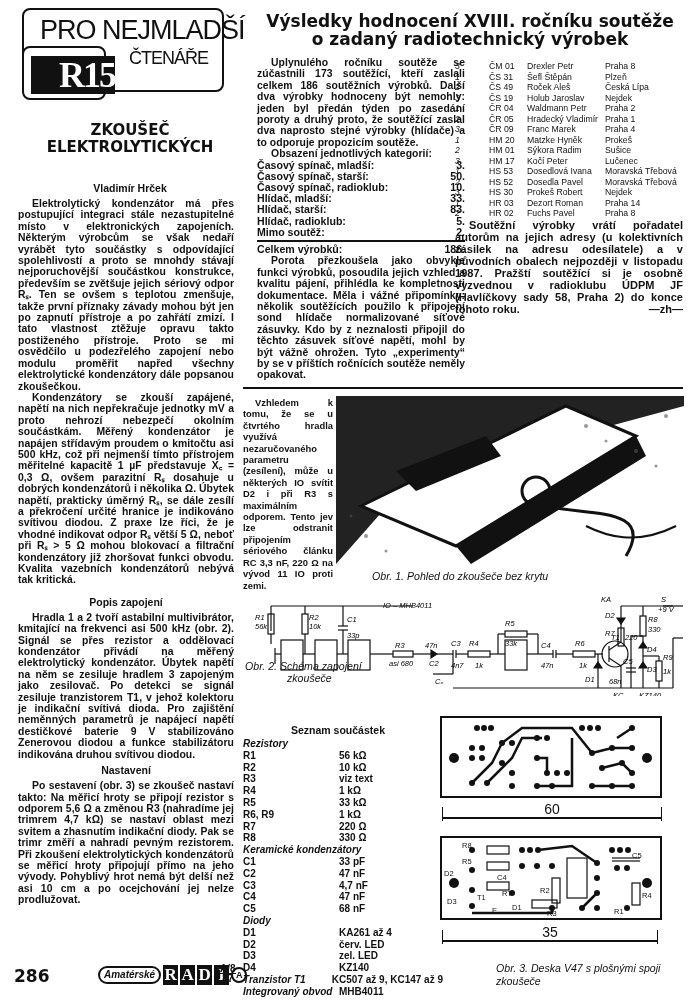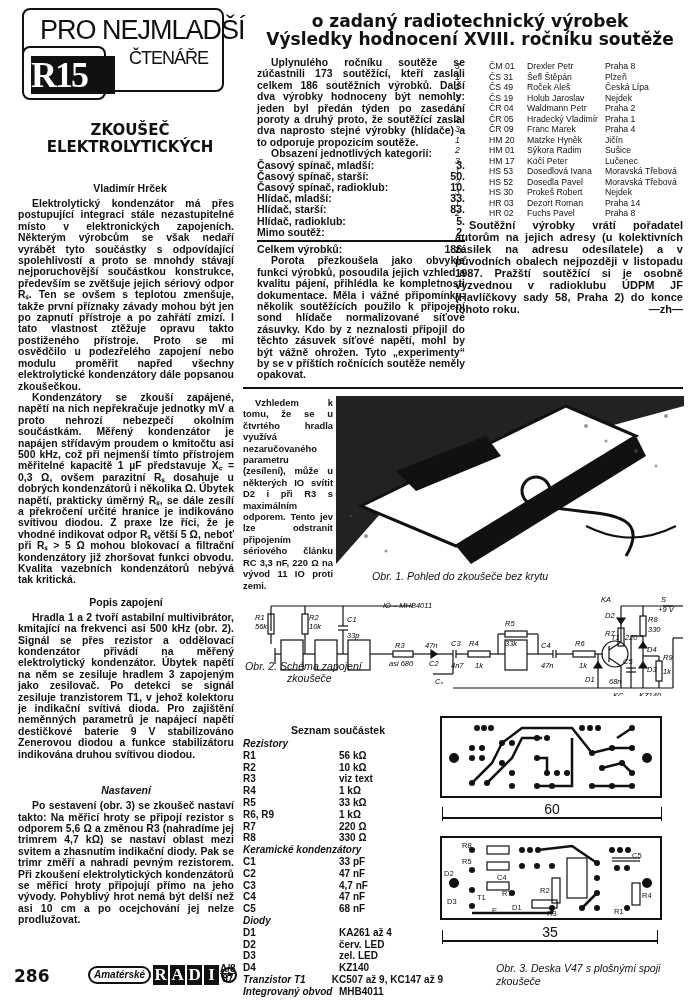--- a/index.html
+++ b/index.html
@@ -5,21 +5,21 @@
   * { box-sizing: border-box; margin: 0; padding: 0; }
   html, body { width: 688px; height: 1008px; background: #fff; overflow: hidden; }
   body { position: relative; font-family: "Liberation Sans", sans-serif; color: #111; }
   .abs { position: absolute; }
   .para { font-size: 10.4px; line-height: 11.4px; text-align: justify; font-weight: 600; letter-spacing: 0.05px; }
   .indent { text-indent: 14px; }
   .heading-box { left: 22px; top: 8px; width: 202px; height: 84px; border: 2px solid #111; border-radius: 8px; }
   .heading-line1 { left: 40px; top: 16px; font-size: 27px; line-height: 28px; letter-spacing: -1px; white-space: nowrap; }
   .heading-line2 { left: 129px; top: 44px; font-size: 18px; line-height: 28px; letter-spacing: -1px; white-space: nowrap; }
   .r15-box { left: 22px; top: 46px; width: 84px; height: 54px; border: 2px solid #111; border-radius: 8px; background: #fff; }
-  .r15 { left: 31px; top: 56px; width: 84px; height: 38px; background: #111; color: #fff; font-family: "Liberation Serif", serif; font-weight: 900; font-size: 36px; line-height: 38px; text-align: left; letter-spacing: -2px; }
+  .r15 { left: 31px; top: 56px; width: 84px; height: 38px; background: #111; color: #fff; font-family: "Liberation Serif", serif; font-weight: 900; font-size: 36px; line-height: 38px; text-align: right; letter-spacing: -2px; }
   .title-main { font-family: "DejaVu Sans", sans-serif; font-weight: 900; font-size: 15px; line-height: 17px; text-align: center; }
   .title-right { left: 252px; top: 12px; width: 436px; font-family: "DejaVu Sans", sans-serif; font-weight: 900; font-size: 17px; line-height: 18px; text-align: center; }
   .author { font-size: 10.5px; font-weight: 700; text-align: center; }
   .subhead { font-size: 10.5px; font-weight: 700; text-align: center; }
   .cat-row { display: flex; justify-content: space-between; font-size: 10.6px; line-height: 11.2px; font-weight: 600; }
   .rule { height: 2px; background: #111; }
   .tbl { font-size: 8.7px; line-height: 10.5px; font-family: "Liberation Sans", sans-serif; }
   .tbl .hdr { display: flex; font-size: 8px; border-bottom: 2px solid #111; padding-bottom: 1px; margin-bottom: 2px; }
   .tbl .row { display: flex; }
   .c1 { width: 22px; font-style: italic; }
@@ -28,21 +28,21 @@
   .c4 { flex: 1; }
   .photo { left: 336px; top: 396px; width: 348px; height: 168px; background: #fff; overflow: hidden; }
   .caption { font-style: italic; font-size: 10.6px; font-weight: 500; }
   .parts { font-size: 10px; line-height: 11.8px; font-weight: 600; }
   .parts .row { display: flex; }
   .parts .lbl { width: 96px; }
   .parts .grp { font-style: italic; }
   .pcb { border: 2px solid #111; background: #fff; }
   .dim { font-size: 14px; }
   .footer-num { left: 14px; top: 966px; font-size: 17px; font-weight: 800; font-family: "DejaVu Sans", sans-serif; }
-  .logo { left: 88px; top: 964px; height: 22px; display: flex; align-items: center; gap: 2px; }
+  .logo { left: 98px; top: 964px; height: 22px; display: flex; align-items: center; gap: 2px; }
   .logo .script { border: 2px solid #111; border-radius: 10px; font-style: italic; font-weight: 800; font-size: 10px; padding: 0 4px; height: 18px; line-height: 14px; }
   .logo .blk { background: #111; color: #fff; font-family: "Liberation Serif", serif; font-weight: 900; font-size: 17px; width: 15px; height: 20px; line-height: 20px; text-align: center; }
   .issue { left: 220px; top: 964px; font-size: 10px; line-height: 9px; font-weight: 700; text-align: center; }
 </style>
 </head>
 <body>
 
 <div class="abs heading-box"></div>
 <div class="abs heading-line1">PRO NEJMLADŠÍ</div>
 <div class="abs heading-line2">ČTENÁŘE</div>
@@ -53,27 +53,27 @@
   <div>ZKOUŠEČ</div>
   <div>ELEKTROLYTICKÝCH</div>
 </div>
 <div class="abs author" style="left:40px; top:182px; width:180px;">Vladimír Hrček</div>
 
 <div class="abs" style="left:18px; top:198px; width:216px;">
   <p class="para indent">Elektrolytický kondenzátor má přes postupující integraci stále nezastupitelné místo v elektronických zapojeních. Některým výrobcům se však nedaří vyrábět tyto součástky s odpovídající spolehlivostí a proto se mnohdy stávají nejporuchovější součástkou konstrukce, především se zvětšuje jejich sériový odpor Rₛ. Ten se ovšem s teplotou zmenšuje, takže první příznaky závady mohou být jen po zapnutí přístroje a po zahřátí zmizí. I tato vlastnost ztěžuje opravu takto postiženého přístroje. Proto se mi osvědčilo u podezřelého zapojení nebo modulu proměřit napřed všechny elektrolytické kondenzátory dále popsanou zkoušečkou.</p>
   <p class="para indent">Kondenzátory se zkouší zapájené, napětí na nich nepřekračuje jednotky mV a proto nehrozí nebezpečí okolním součástkám. Měřený kondenzátor je napájen střídavým proudem o kmitočtu asi 500 kHz, což při nejmenší tímto přístrojem měřitelné kapacitě 1 µF představuje X꜀ = 0,3 Ω, ovšem parazitní Rₛ dosahuje u dobrých kondenzátorů i několika Ω. Úbytek napětí, prakticky úměrný Rₛ, se dále zesílí a překročení určité hranice je indikováno svítivou diodou. Z praxe lze říci, že je vhodné indikovat odpor Rₛ větší 5 Ω, neboť při Rₛ &gt; 5 Ω mohou blokovací a filtrační kondenzátory již zhoršovat funkci obvodu. Kvalita vazebních kondenzátorů nebývá tak kritická.</p>
   <div class="subhead" style="margin-top:10px; margin-bottom:4px;">Popis zapojení</div>
   <p class="para indent">Hradla 1 a 2 tvoří astabilní multivibrátor, kmitající na frekvenci asi 500 kHz (obr. 2). Signál se přes rezistor a oddělovací kondenzátor přivádí na měřený elektrolytický kondenzátor. Úbytek napětí na něm se zesiluje hradlem 3 zapojeným jako zesilovač. Po detekci se signál zesiluje tranzistorem T1, v jehož kolektoru je indikační svítivá dioda. Pro zajištění neměnných parametrů je napájecí napětí destičkové baterie 9 V stabilizováno Zenerovou diodou a funkce stabilizátoru indikována druhou svítivou diodou.</p>
-  <div class="subhead" style="margin-top:24px; margin-bottom:4px;font-style:italic;">Nastavení</div>
+  <div class="subhead" style="margin-top:4px; margin-bottom:4px;">Nastavení</div>
   <p class="para indent">Po sestavení (obr. 3) se zkoušeč nastaví takto: Na měřicí hroty se připojí rezistor s odporem 5,6 Ω a změnou R3 (nahradíme jej trimrem 4,7 kΩ) se nastaví oblast mezi svitem a zhasnutím indikační diody. Pak se trimr změří a nahradí pevným rezistorem. Při zkoušení elektrolytických kondenzátorů se měřicí hroty připojují přímo na jeho vývody. Pohyblivý hrot nemá být delší než asi 10 cm a po ocejchování jej nelze prodlužovat.</p>
 </div>
 
 <div class="abs title-right">
+  <div>Výsledky hodnocení XVIII. ročníku soutěže</div>
   <div>o zadaný radiotechnický výrobek</div>
-  <div>Výsledky hodnocení XVIII. ročníku soutěže</div>
 </div>
 
 <div class="abs" style="left:257px; top:57px; width:208px;">
   <p class="para indent">Uplynulého ročníku soutěže se zúčastnili 173 soutěžící, kteří zaslali celkem 186 soutěžních výrobků. Další dva výrobky hodnoceny být nemohly: jeden byl předán týden po zasedání poroty a druhý proto, že soutěžící zaslal dva naprosto stejné výrobky (hlídače) a to odporuje propozicím soutěže.</p>
   <p class="para indent">Obsazení jednotlivých kategorií:</p>
   <div>
     <div class="cat-row">
         <span>Časový spínač, mladší:</span>
         <span>3.</span>
       </div>
@@ -152,21 +152,21 @@
         <div class="row">
           <span class="c1">3</span>
           <span class="c2">ČR 09</span>
           <span class="c3">Franc Marek</span>
           <span class="c4">Praha 4</span>
         </div>
         <div class="row">
           <span class="c1">1</span>
           <span class="c2">HM 20</span>
           <span class="c3">Matzke Hyněk</span>
-          <span class="c4">Jičín</span>
+          <span class="c4">Prokeš</span>
         </div>
         <div class="row">
           <span class="c1">2</span>
           <span class="c2">HM 01</span>
           <span class="c3">Sýkora Radim</span>
           <span class="c4">Sušice</span>
         </div>
         <div class="row">
           <span class="c1">3</span>
           <span class="c2">HM 17</span>

